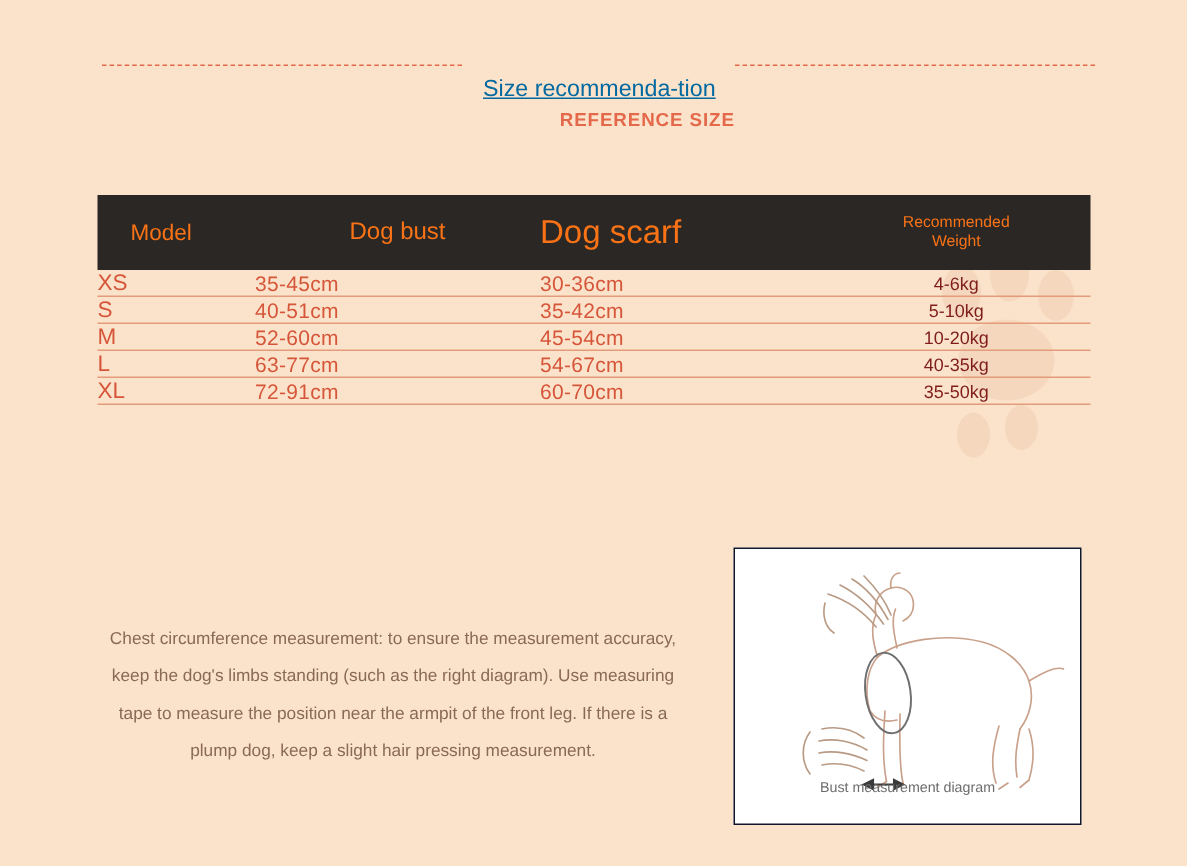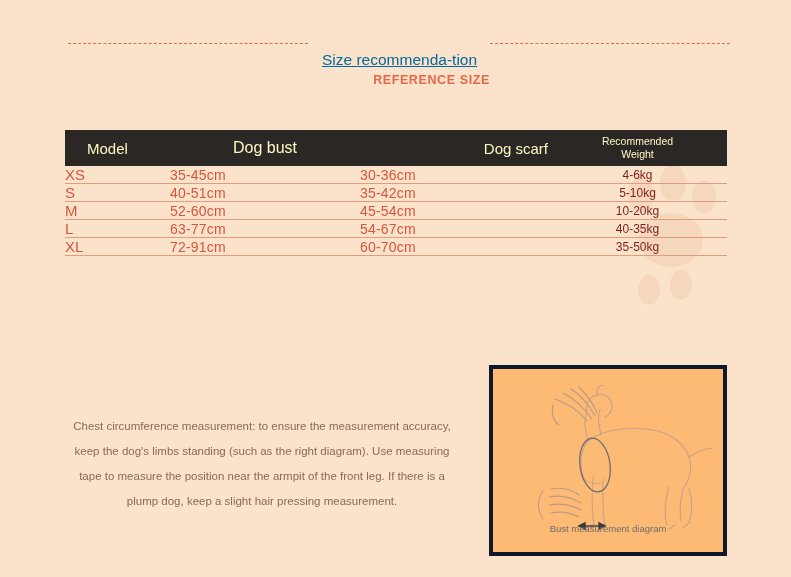--- a/index.html
+++ b/index.html
@@ -70,29 +70,29 @@
     top: 130px;
     width: 662px;
   }
   table.size-table {
     border-collapse: collapse;
     width: 662px;
     table-layout: fixed;
   }
   table.size-table thead th {
     background: #2a2725;
-    color: #fef9c3;
+    color: #f97316;
     font-weight: normal;
-    height: 36px;
+    height: 50px;
     vertical-align: middle;
     padding: 0;
   }
   .th-model { font-size: 15px; text-align: left; padding-left: 22px !important; }
   .th-bust  { font-size: 16px; text-align: center; }
-  .th-scarf { font-size: 15px; text-align: right; margin-top: 28px; }
+  .th-scarf { font-size: 22px; text-align: left; margin-top: 28px; }
   .th-weight { font-size: 10.5px; text-align: center; line-height: 13px; }
   .th-weight span { display: block; }
 
   table.size-table tbody td {
     height: 16px;
     border-bottom: 1px solid #e49b7b;
     vertical-align: middle;
     padding: 0;
   }
   table.size-table tbody tr:last-child td {
@@ -133,22 +133,22 @@
     text-align: center;
   }
 
   
   .illus {
     position: absolute;
     left: 489px;
     top: 365px;
     width: 230px;
     height: 183px;
-    background: #fdba74;
-    border: 4px solid #0f172a;
+    background: #ffffff;
+    border: 1px solid #0f172a;
     overflow: hidden;
   }
   .illus svg { display: block; }
   .illus-caption {
     position: absolute;
     left: 0;
     bottom: 18px;
     width: 230px;
     text-align: center;
     font-size: 9.5px;

